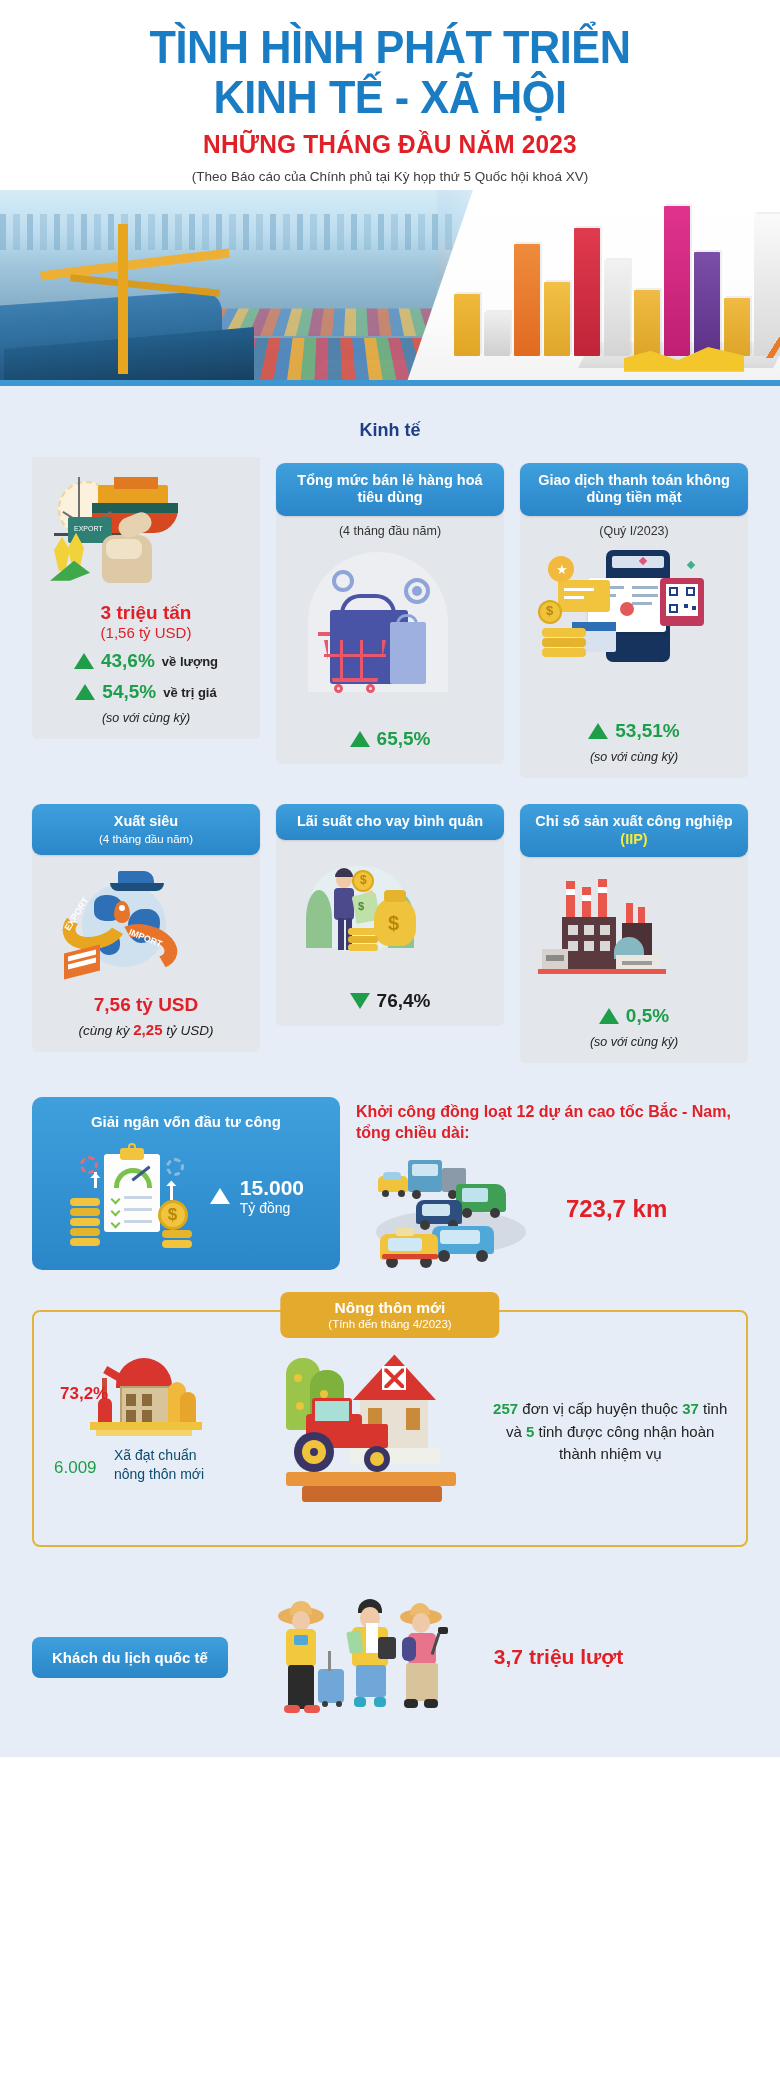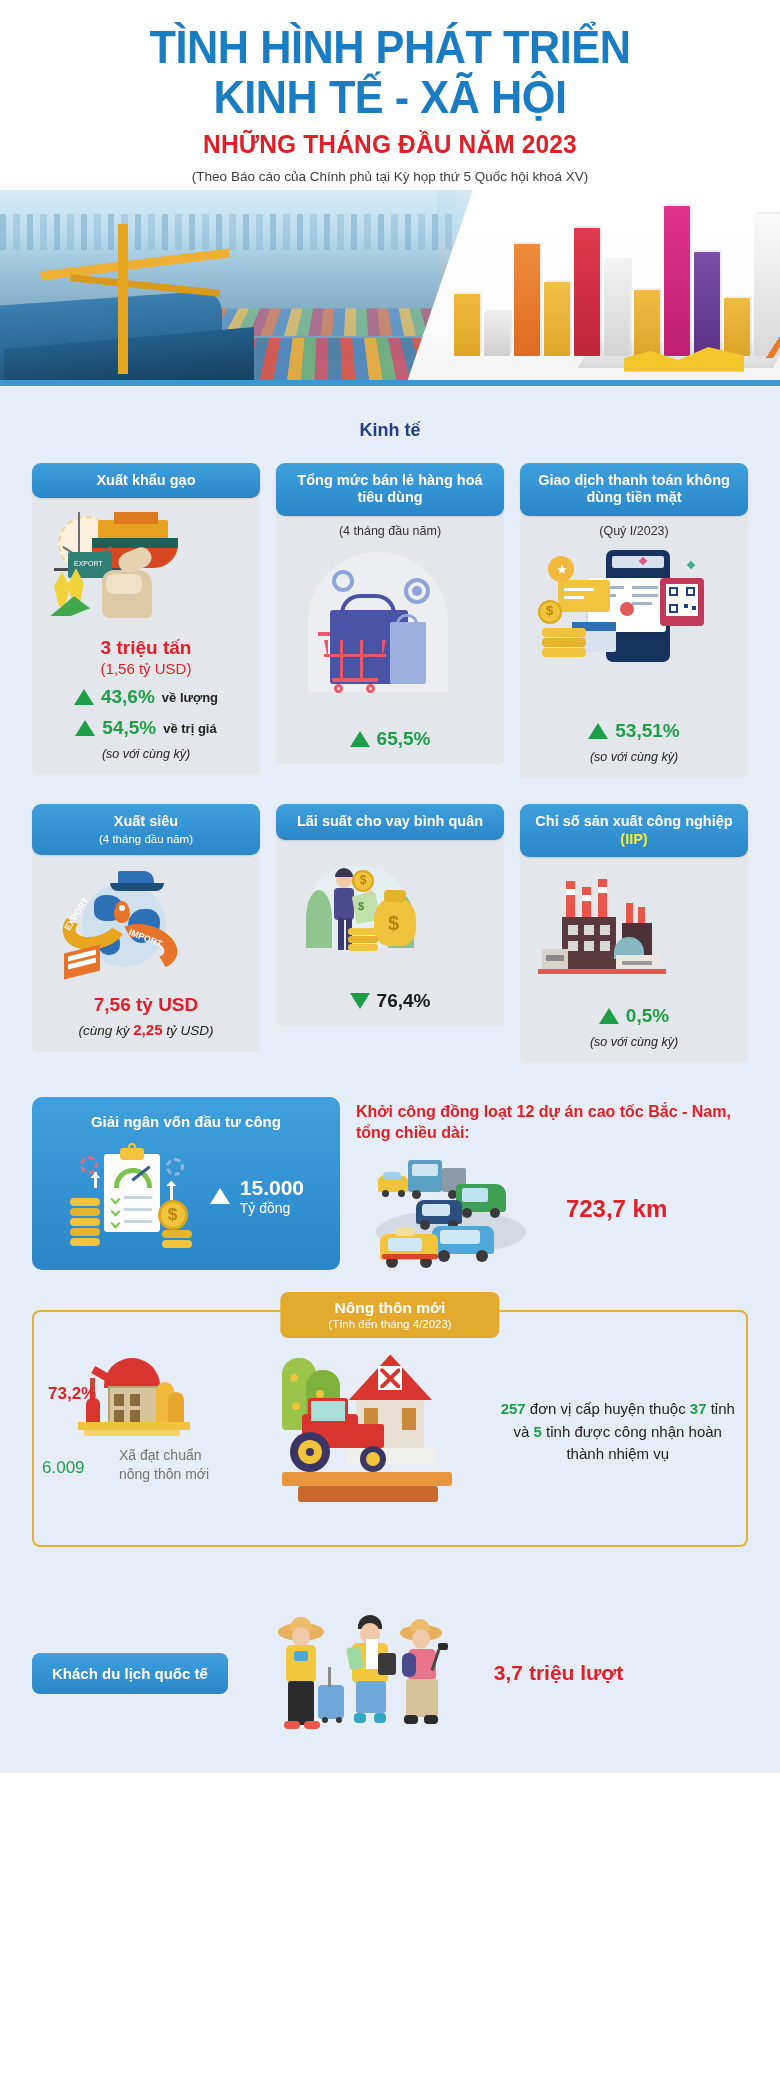--- a/index.html
+++ b/index.html
@@ -135,32 +135,32 @@
   .band-left .inner { display:flex; align-items:center; justify-content:center; gap:10px; }
   .clip-art { width:132px; height:116px; position:relative;}
   .band-left .num { color:#fff; font-weight:bold; font-size:21px; line-height:1.15; text-align:left;}
   .band-left .num small{ display:block; font-size:14px; font-weight:normal;}
   .band-right { flex:1; padding: 4px 10px 0 16px; }
   .band-right h3 { color:#e01f26; font-size:16px; font-weight:bold; line-height:1.32; }
   .band-right .row { display:flex; align-items:center; gap:10px; margin-top:6px;}
   .band-right .km { color:#e01f26; font-weight:bold; font-size:24px; white-space:nowrap;}
 
   
-  .rural-wrap { margin: 40px 32px 16px; border:2px solid #e2b33a; border-radius:8px; padding: 26px 4px 20px; position:relative; }
+  .rural-wrap { margin: 40px 32px 0; border:2px solid #e2b33a; border-radius:8px; padding: 26px 16px 20px; position:relative; }
   .rural-badge {
     position:absolute; top:-20px; left:50%; transform:translateX(-50%);
     background:#e3aa2e; color:#fff; border-radius:8px; padding:7px 48px; text-align:center;
     font-weight:bold; font-size:15.5px; line-height:1.18; white-space:nowrap;
   }
   .rural-badge small { display:block; font-weight:normal; font-size:11.5px;}
   .rural-body { display:flex; align-items:center; gap:6px; }
   .rural-left { width:33%; position:relative; padding-top:12px;}
   .rural-left .p1 { color:#e01f26; font-weight:bold; font-size:17px; position:absolute; left:10px; top:34px;}
   .rural-left .p2 { color:#1e9e49; font-weight:normal; font-size:17px; position:absolute; left:4px; top:108px;}
-  .rural-left .lbl { position:absolute; left:81px; top:96px; font-size:14px; line-height:1.35; color:#737373;}
+  .rural-left .lbl { position:absolute; left:64px; top:96px; font-size:14px; line-height:1.35; color:#0c4a6e;}
   .rural-mid { width:30%; height:175px; position:relative;}
   .rural-right { flex:1; font-size:15px; line-height:1.5; color:#222; text-align:center;}
 
   
   .tourism { display:flex; align-items:center; gap:10px; padding: 46px 32px 0;}
   .pill {
     background:linear-gradient(180deg,#3fa0dd,#2a86c8); color:#fff; border-radius:8px;
     padding:12px 20px; font-weight:bold; font-size:15px; white-space:nowrap;
   }
   .tour-art { width:210px; height:128px; position:relative; margin-left:36px;}
@@ -217,21 +217,20 @@
   </div>
 
   <div class="content">
 
     <div class="section-title">Kinh tế</div>
 
     <div class="grid">
 
       <div class="col">
         <div class="card">
-          <div class="card-head">Xuất khẩu gạo</div>
           <div class="card-body">
             <div class="art">
               <div class="ill">
                 <div class="sh" style="left:18px;top:6px;width:56px;height:56px;border-radius:50%;border:2px dashed #f0d39a;background:#fbf1dc;"></div>
                 <div class="sh" style="left:58px;top:10px;width:70px;height:26px;background:#e8a020;border-radius:2px;"></div>
                 <div class="sh" style="left:74px;top:2px;width:44px;height:12px;background:#e07a20;"></div>
                 <div class="sh" style="left:52px;top:34px;width:86px;height:24px;background:#d84820;border-radius:0 0 26px 10px;"></div>
                 <div class="sh" style="left:52px;top:28px;width:86px;height:10px;background:#1f5f56;"></div>
                 <div class="sh" style="left:38px;top:2px;width:2px;height:46px;background:#6f6f6f;"></div>
                 <div class="sh" style="left:20px;top:46px;width:38px;height:2px;background:#6f6f6f;transform:rotate(32deg);"></div>

